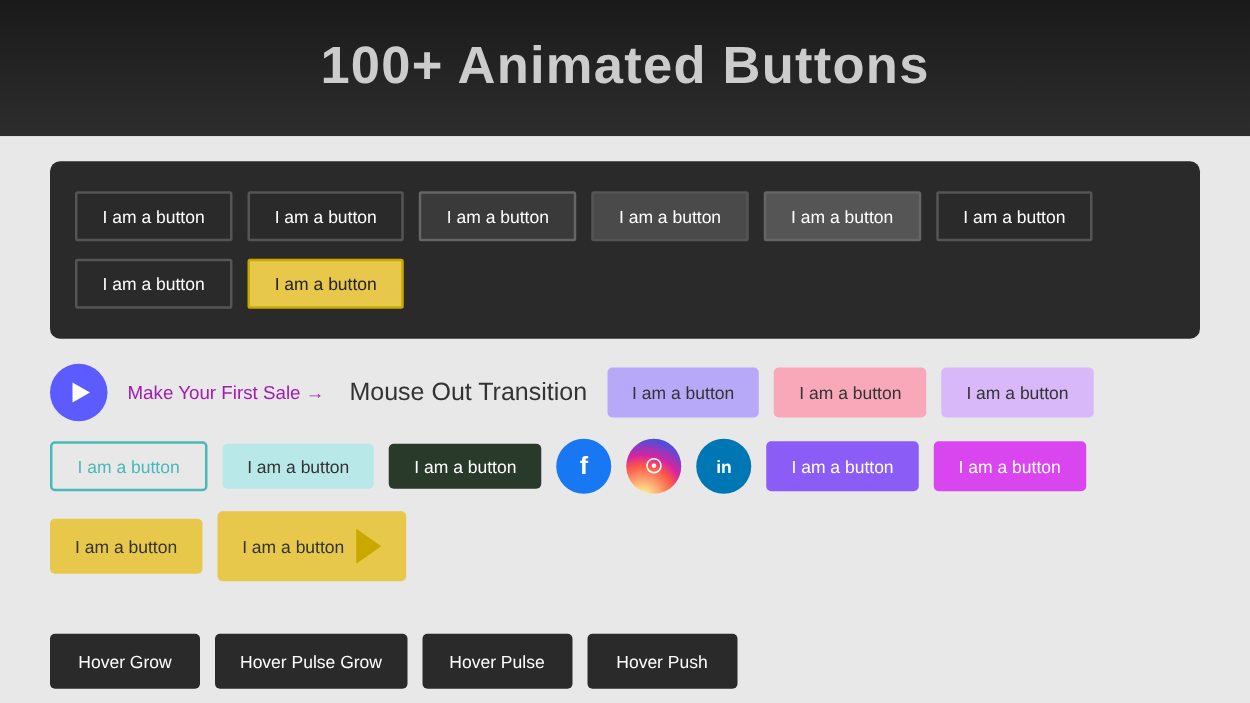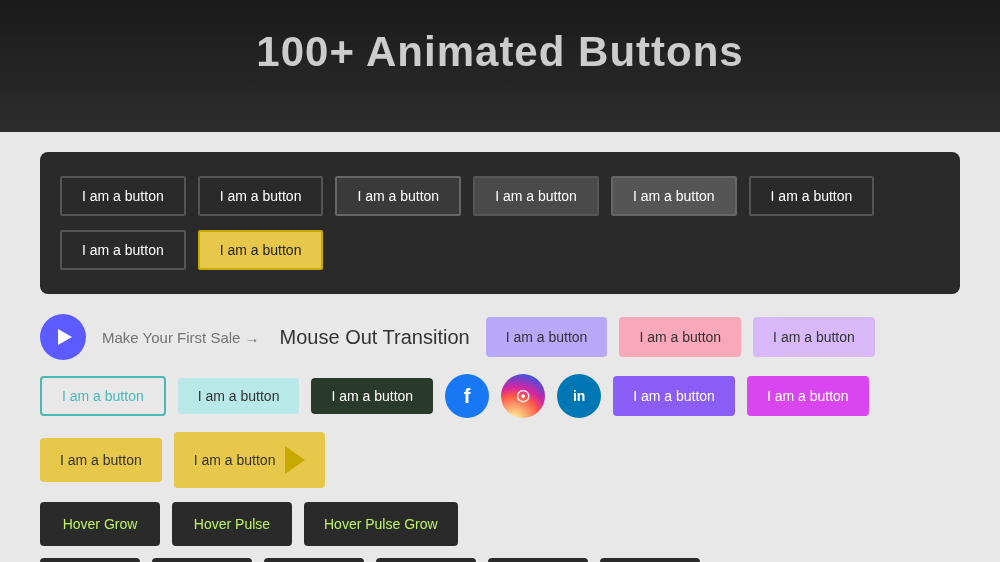--- a/index.html
+++ b/index.html
@@ -7,21 +7,21 @@
       font-family: Arial, sans-serif;
       background: #f0f0f0;
       min-height: 562px;
       overflow-x: hidden;
     }
 
     
     .header {
       background: linear-gradient(to bottom, #1a1a1a, #2d2d2d);
       text-align: center;
-      padding: 28px 20px 56px;
+      padding: 28px 20px 33px;
     }
     .header h1 {
       color: #cccccc;
       font-size: 42px;
       font-weight: 700;
       letter-spacing: 1px;
     }
 
     
     .main {
@@ -124,21 +124,21 @@
       border-top: 8px solid transparent;
       border-bottom: 8px solid transparent;
       border-left: 14px solid #fff;
       margin-left: 3px;
     }
 
     
     .btn-make-sale {
       background: transparent;
       border: none;
-      color: #737373;
+      color: #a21caf;
       font-size: 15px;
       cursor: pointer;
       display: flex;
       align-items: flex-end;
       gap: 6px;
       padding: 8px 4px;
       white-space: nowrap;
     }
 
     
@@ -285,29 +285,30 @@
 
     
     .hover-row {
       display: flex;
       flex-wrap: wrap;
       gap: 12px;
       margin-top: 10px;
     }
     .btn-hover-dark {
       background: #2a2a2a;
-      color: #bef264;
+      color: #ffffff;
       border: none;
       padding: 14px 20px;
       font-size: 14px;
       cursor: pointer;
       border-radius: 4px;
       white-space: nowrap;
       min-width: 120px;
       text-align: center;
+      margin-top: 28px;
     }
 
     
     .bottom-row {
       display: flex;
       gap: 12px;
       margin-top: 12px;
     }
     .btn-bottom-dark {
       background: #2a2a2a;
@@ -417,24 +418,27 @@
       <span>I am a button</span>
       <span class="arrow-shape"></span>
     </button>
   </div>
 
   <div class="hover-row">
     <button class="btn-hover-dark">
       <span>Hover Grow</span>
     </button>
     <button class="btn-hover-dark">
+      <span>Hover Pulse Grow</span>
+    </button>
+    <button class="btn-hover-dark">
       <span>Hover Pulse</span>
     </button>
     <button class="btn-hover-dark">
-      <span>Hover Pulse Grow</span>
+      <span>Hover Push</span>
     </button>
   </div>
 
   <div class="bottom-row">
     <button class="btn-bottom-dark" style="min-width:100px; height:44px;"></button>
     <button class="btn-bottom-dark" style="min-width:100px; height:44px;"></button>
     <button class="btn-bottom-dark" style="min-width:100px; height:44px;"></button>
     <button class="btn-bottom-dark" style="min-width:100px; height:44px;"></button>
     <button class="btn-bottom-dark" style="min-width:100px; height:44px;"></button>
     <button class="btn-bottom-dark" style="min-width:100px; height:44px;"></button>

